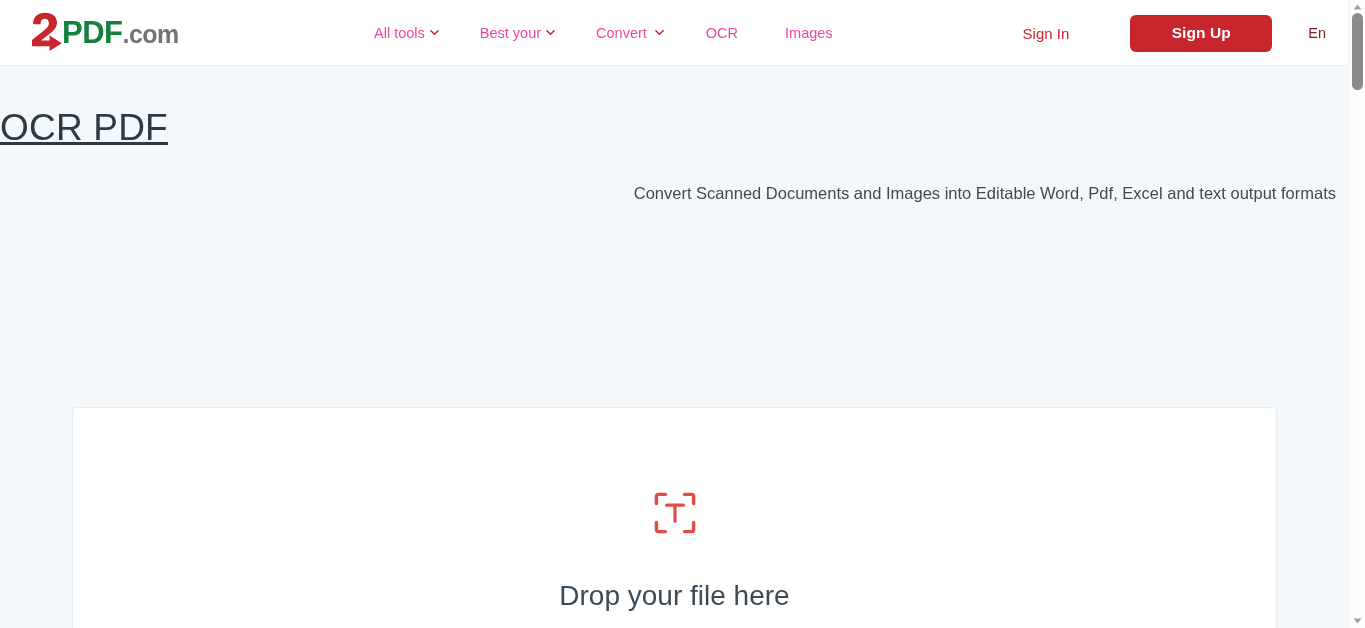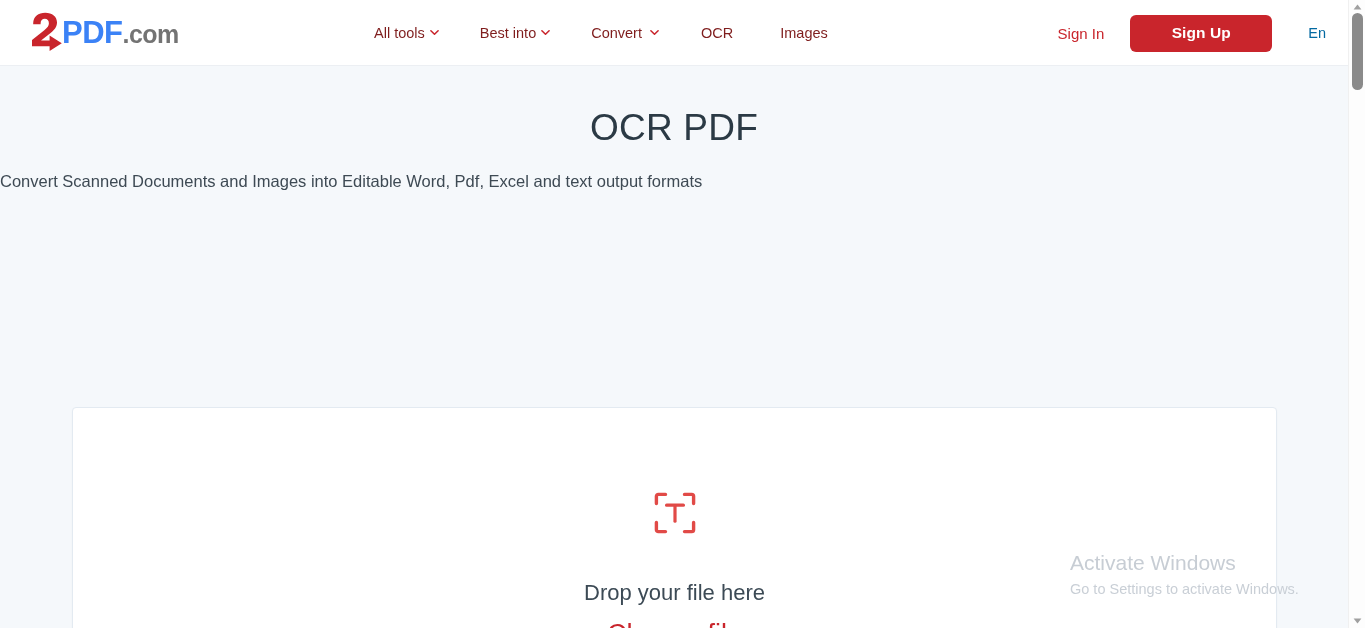--- a/index.html
+++ b/index.html
@@ -60,38 +60,38 @@
   }
   .logo-mark svg { display: block; }
   .logo-text {
     font-size: 31px;
     font-weight: 700;
     letter-spacing: -0.5px;
     line-height: 1;
     margin-left: -2px;
     margin-top: 1px;
   }
-  .logo-pdf { color: #3b82f6; }
+  .logo-pdf { color: #15803d; }
   .logo-com { color: #737373; font-size: 25px; }
 
   .nav {
     position: absolute;
     left: 374px;
     top: 0;
     height: 66px;
     display: flex;
     align-items: center;
     gap: 0px;
   }
   .nav-item {
     display: flex;
     align-items: center;
     gap: 5px;
     font-size: 14.5px;
-    color: #7f1d1d;
+    color: #ec4899;
     cursor: pointer;
     white-space: nowrap;
     padding: 6px 0;
   }
   .nav-gap-1 { margin-right: 41px; }
   .nav-gap-2 { margin-right: 41px; }
   .nav-gap-3 { margin-right: 42px; gap: 8px; }
   .nav-gap-4 { margin-right: 47px; align-items: center; }
   .chev {
     display: inline-block;
@@ -107,62 +107,62 @@
     right: 16px;
     top: 0;
     height: 66px;
     display: flex;
     align-items: center;
   }
   .signin {
     font-size: 15px;
     color: #c9252c;
     cursor: pointer;
-    margin-right: 26px;
+    margin-right: 61px;
     white-space: nowrap;
   }
   .signup {
     background: #c9252c;
     color: #ffffff;
     font-size: 15.5px;
     font-weight: 700;
     border: none;
     border-radius: 6px;
     width: 142px;
     height: 37px;
     cursor: pointer;
     font-family: "Liberation Sans", sans-serif;
     letter-spacing: 0.1px;
   }
   .lang {
     font-size: 14.5px;
-    color: #0369a1;
+    color: #7f1d1d;
     cursor: pointer;
     margin-left: 36px;
     margin-right: 6px;
   }
 
   
   .main {
     position: relative;
     height: 562px;
   }
   .page-title {
     margin: 0;
     padding-top: 41px;
-    text-align: center;
     font-size: 37px;
     font-weight: 400;
     color: #2b3a45;
     letter-spacing: 0.2px;
+    text-decoration: underline;
   }
   .page-subtitle {
-    margin: 0;
+    margin: 12px;
     padding-top: 23px;
-    text-align: left;
+    text-align: right;
     font-size: 16.5px;
     font-weight: 400;
     color: #3e4a54;
   }
 
   .dropzone {
     position: absolute;
     left: 72px;
     top: 341px;
     width: 1205px;
@@ -182,21 +182,21 @@
     text-align: center;
   }
   .ocr-icon {
     width: 42px;
     height: 42px;
     margin: 0 auto;
     display: block;
   }
   .dz-drop {
     margin-top: 47px;
-    font-size: 22px;
+    font-size: 28px;
     color: #3c4a55;
     font-weight: 400;
     line-height: 1.1;
   }
   .dz-choose {
     margin-top: 15px;
     font-size: 27px;
     color: #c9252c;
     font-weight: 400;
     line-height: 1.1;
@@ -284,21 +284,21 @@
       <nav class="nav">
         <div class="nav-item nav-gap-1">
           <span>All tools</span>
           <span class="chev">
             <svg width="9" height="9" viewBox="0 0 10 10">
                 <path d="M1 3 L5 7 L9 3" stroke="#c9252c" stroke-width="1.7" fill="none" stroke-linecap="round" stroke-linejoin="round"></path>
               </svg>
           </span>
         </div>
         <div class="nav-item nav-gap-2">
-          <span>Best into</span>
+          <span>Best your</span>
           <span class="chev">
             <svg width="9" height="9" viewBox="0 0 10 10">
                 <path d="M1 3 L5 7 L9 3" stroke="#c9252c" stroke-width="1.7" fill="none" stroke-linecap="round" stroke-linejoin="round"></path>
               </svg>
           </span>
         </div>
         <div class="nav-item nav-gap-3">
           <span>Convert</span>
           <span class="chev">
             <svg width="9" height="9" viewBox="0 0 10 10">
@@ -343,24 +343,20 @@
               </g>
             </svg>
           </span>
           <div class="dz-drop">Drop your file here</div>
           <div class="dz-choose">Choose file</div>
         </div>
       </div>
 
     </div>
 
-    <div class="watermark">
-      <div class="wm-title">Activate Windows</div>
-      <div class="wm-sub">Go to Settings to activate Windows.</div>
-    </div>
 
   </div>
 
   <div class="scrollbar">
     <div class="sb-arrow up">
       <svg width="9" height="6" viewBox="0 0 9 6">
           <path d="M4.5 0.6 L8.4 5.4 L0.6 5.4 Z" fill="#a0a0a0"></path>
         </svg>
     </div>
     <div class="sb-thumb"></div>

